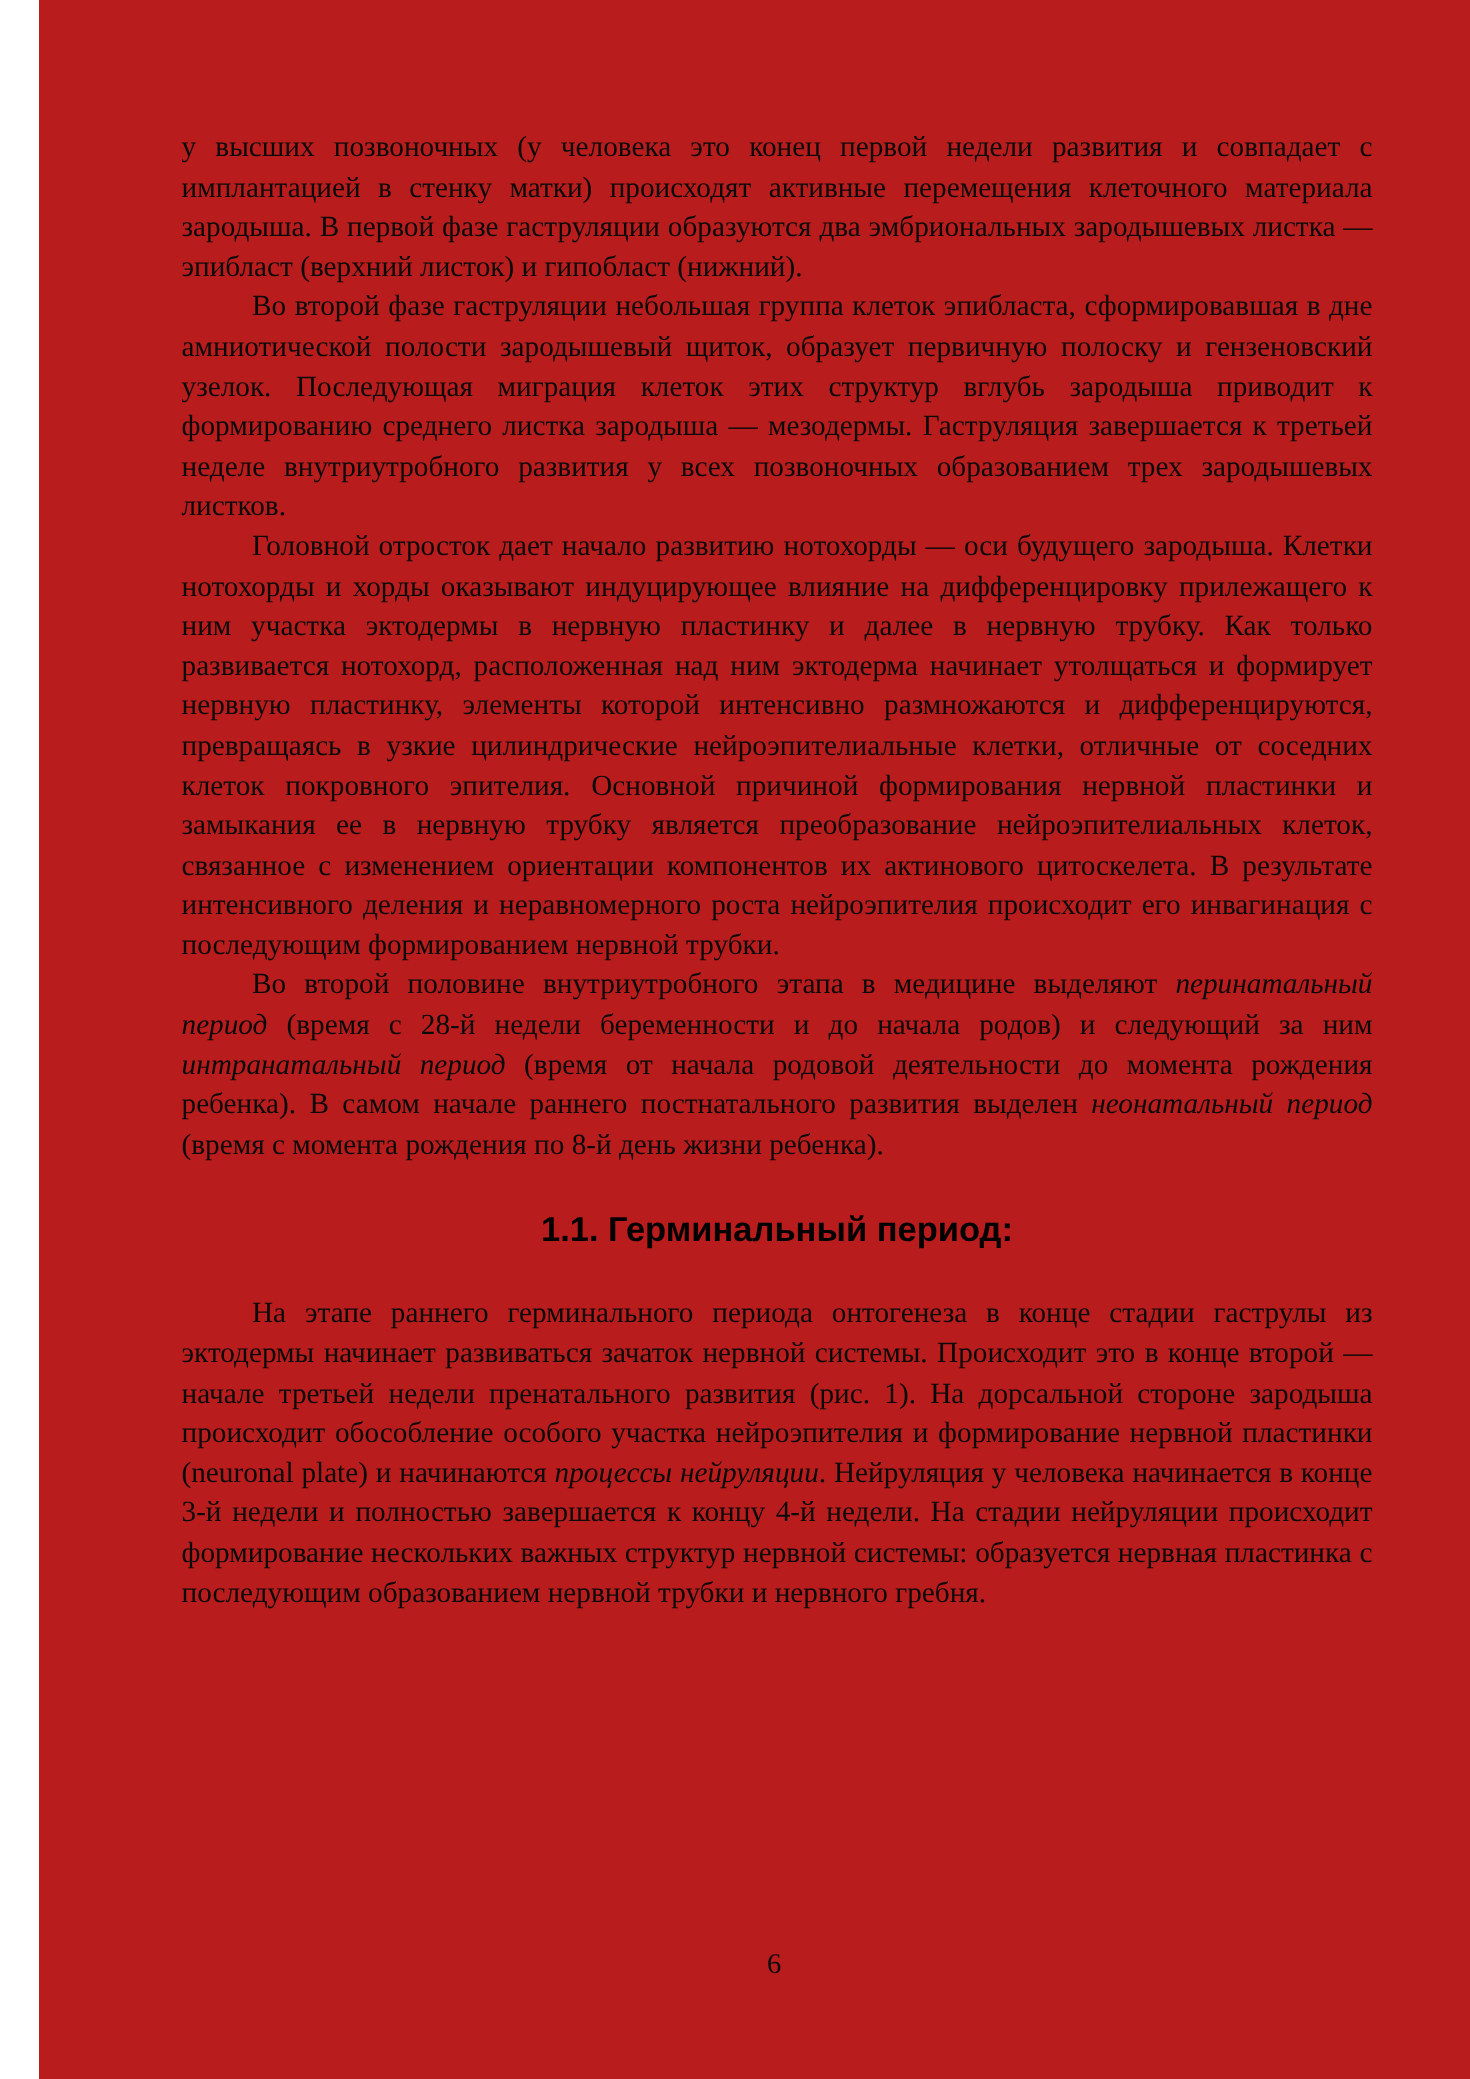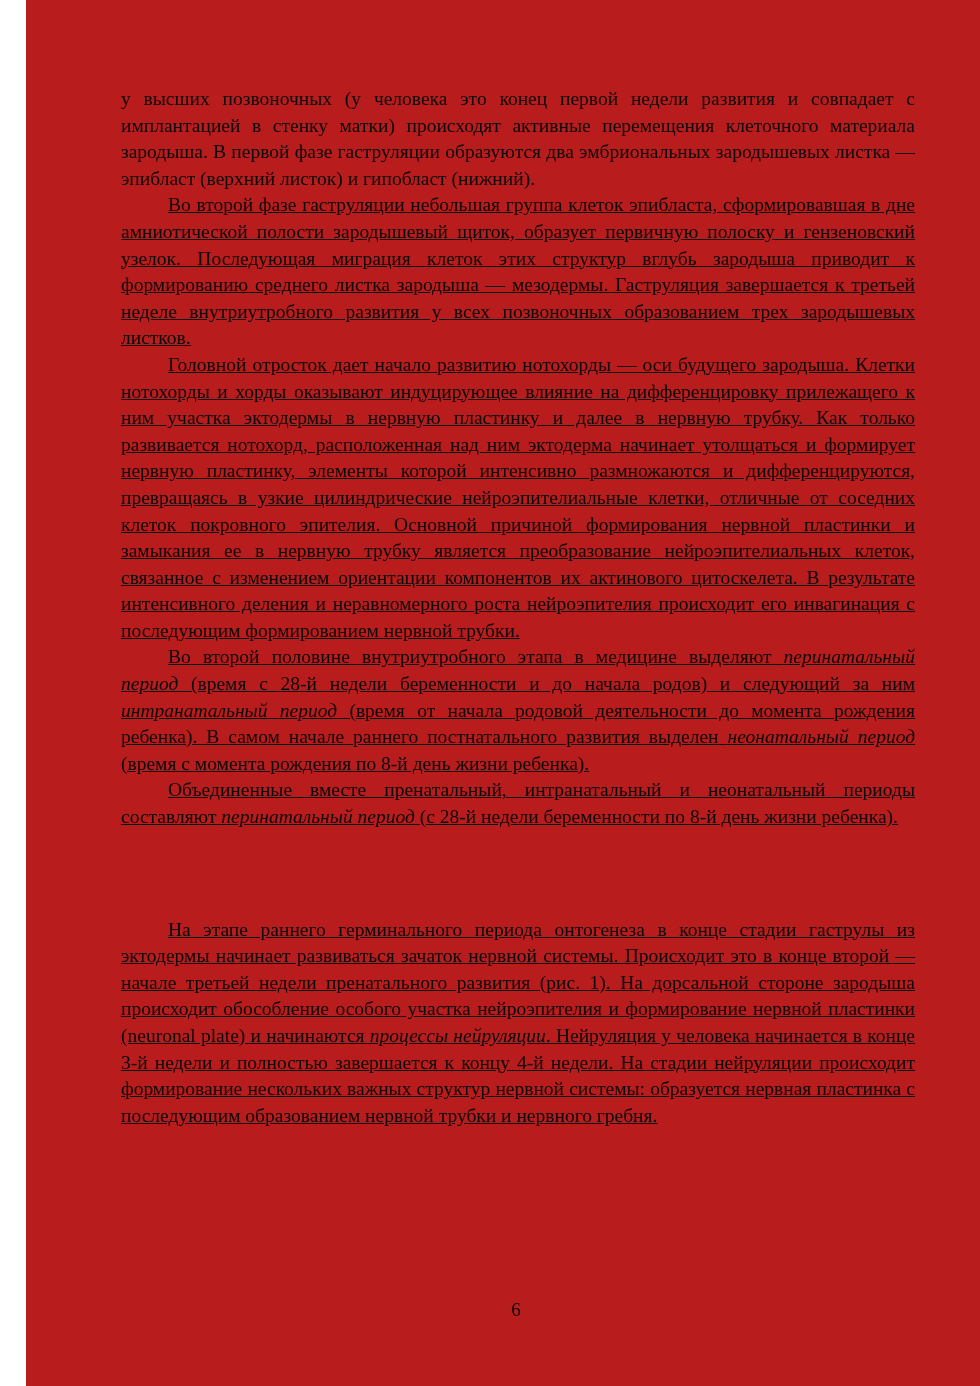--- a/index.html
+++ b/index.html
@@ -28,21 +28,20 @@
     margin: 0;
     padding: 0;
     font-size: 19.5px;
     line-height: 26.6px;
     text-align: justify;
     hyphens: auto;
     -webkit-hyphens: auto;
   }
   p.para.indent {
     text-indent: 47px;
-    text-decoration: underline;
   }
   .italic {
     font-style: italic;
   }
   .heading {
     font-family: "Liberation Sans", sans-serif;
     font-weight: bold;
     font-size: 23px;
     line-height: 31px;
     text-align: center;
@@ -63,23 +62,22 @@
 </head>
 <body>
 
 <div class="page">
   <div class="text-block">
     <div>
         <p class="para"><span>у высших позвоночных (у человека это конец первой недели развития и совпадает с имплантацией в стенку матки) происходят активные перемещения клеточного материала зародыша. В первой фазе гаструляции образуются два эмбриональных зародышевых листка — эпибласт (верхний листок) и гипобласт (нижний).</span></p>
         <p class="para indent"><span>Во второй фазе гаструляции небольшая группа клеток эпибласта, сформировавшая в дне амниотической полости зародышевый щиток, образует первичную полоску и гензеновский узелок. Последующая миграция клеток этих структур вглубь зародыша приводит к формированию среднего листка зародыша — мезодермы. Гаструляция завершается к третьей неделе внутриутробного развития у всех позвоночных образованием трех зародышевых листков.</span></p>
         <p class="para indent"><span>Головной отросток дает начало развитию нотохорды — оси будущего зародыша. Клетки нотохорды и хорды оказывают индуцирующее влияние на дифференцировку прилежащего к ним участка эктодермы в нервную пластинку и далее в нервную трубку. Как только развивается нотохорд, расположенная над ним эктодерма начинает утолщаться и формирует нервную пластинку, элементы которой интенсивно размножаются и дифференцируются, превращаясь в узкие цилиндрические нейроэпителиальные клетки, отличные от соседних клеток покровного эпителия. Основной причиной формирования нервной пластинки и замыкания ее в нервную трубку является преобразование нейроэпителиальных клеток, связанное с изменением ориентации компонентов их актинового цитоскелета. В результате интенсивного деления и неравномерного роста нейроэпителия происходит его инвагинация с последующим формированием нервной трубки.</span></p>
         <p class="para indent"><span>Во второй половине внутриутробного этапа в медицине выделяют </span><span class="italic">перинатальный период</span><span> (время с 28-й недели беременности и до начала родов) и следующий за ним </span><span class="italic">интранатальный период</span><span> (время от начала родовой деятельности до момента рождения ребенка). В самом начале раннего постнатального развития выделен </span><span class="italic">неонатальный период</span><span> (время с момента рождения по 8-й день жизни ребенка).</span></p>
-        <p class="para indent"><span>Объединенные вместе пренатальный, интранатальный и неонатальный периоды составляют </span><span class="italic">перинатальный период</span><span> (с 28-й недели беременности по 8-й день жизни ребенка).</span></p>
       </div>
     <h2 class="heading">
-      <br>
+      <span>1.1. Герминальный период:</span><br>
     </h2>
     <div>
         <p class="para indent"><span>На этапе раннего герминального периода онтогенеза в конце стадии гаструлы из эктодермы начинает развиваться зачаток нервной системы. Происходит это в конце второй — начале третьей недели пренатального развития (рис. 1). На дорсальной стороне зародыша происходит обособление особого участка нейроэпителия и формирование нервной пластинки (neuronal plate) и начинаются </span><span class="italic">процессы нейруляции</span><span>. Нейруляция у человека начинается в конце 3-й недели и полностью завершается к концу 4-й недели. На стадии нейруляции происходит формирование нескольких важных структур нервной системы: образуется нервная пластинка с последующим образованием нервной трубки и нервного гребня.</span></p>
       </div>
   </div>
   <div class="page-number">6</div>
 </div>
 
 </body></html>

